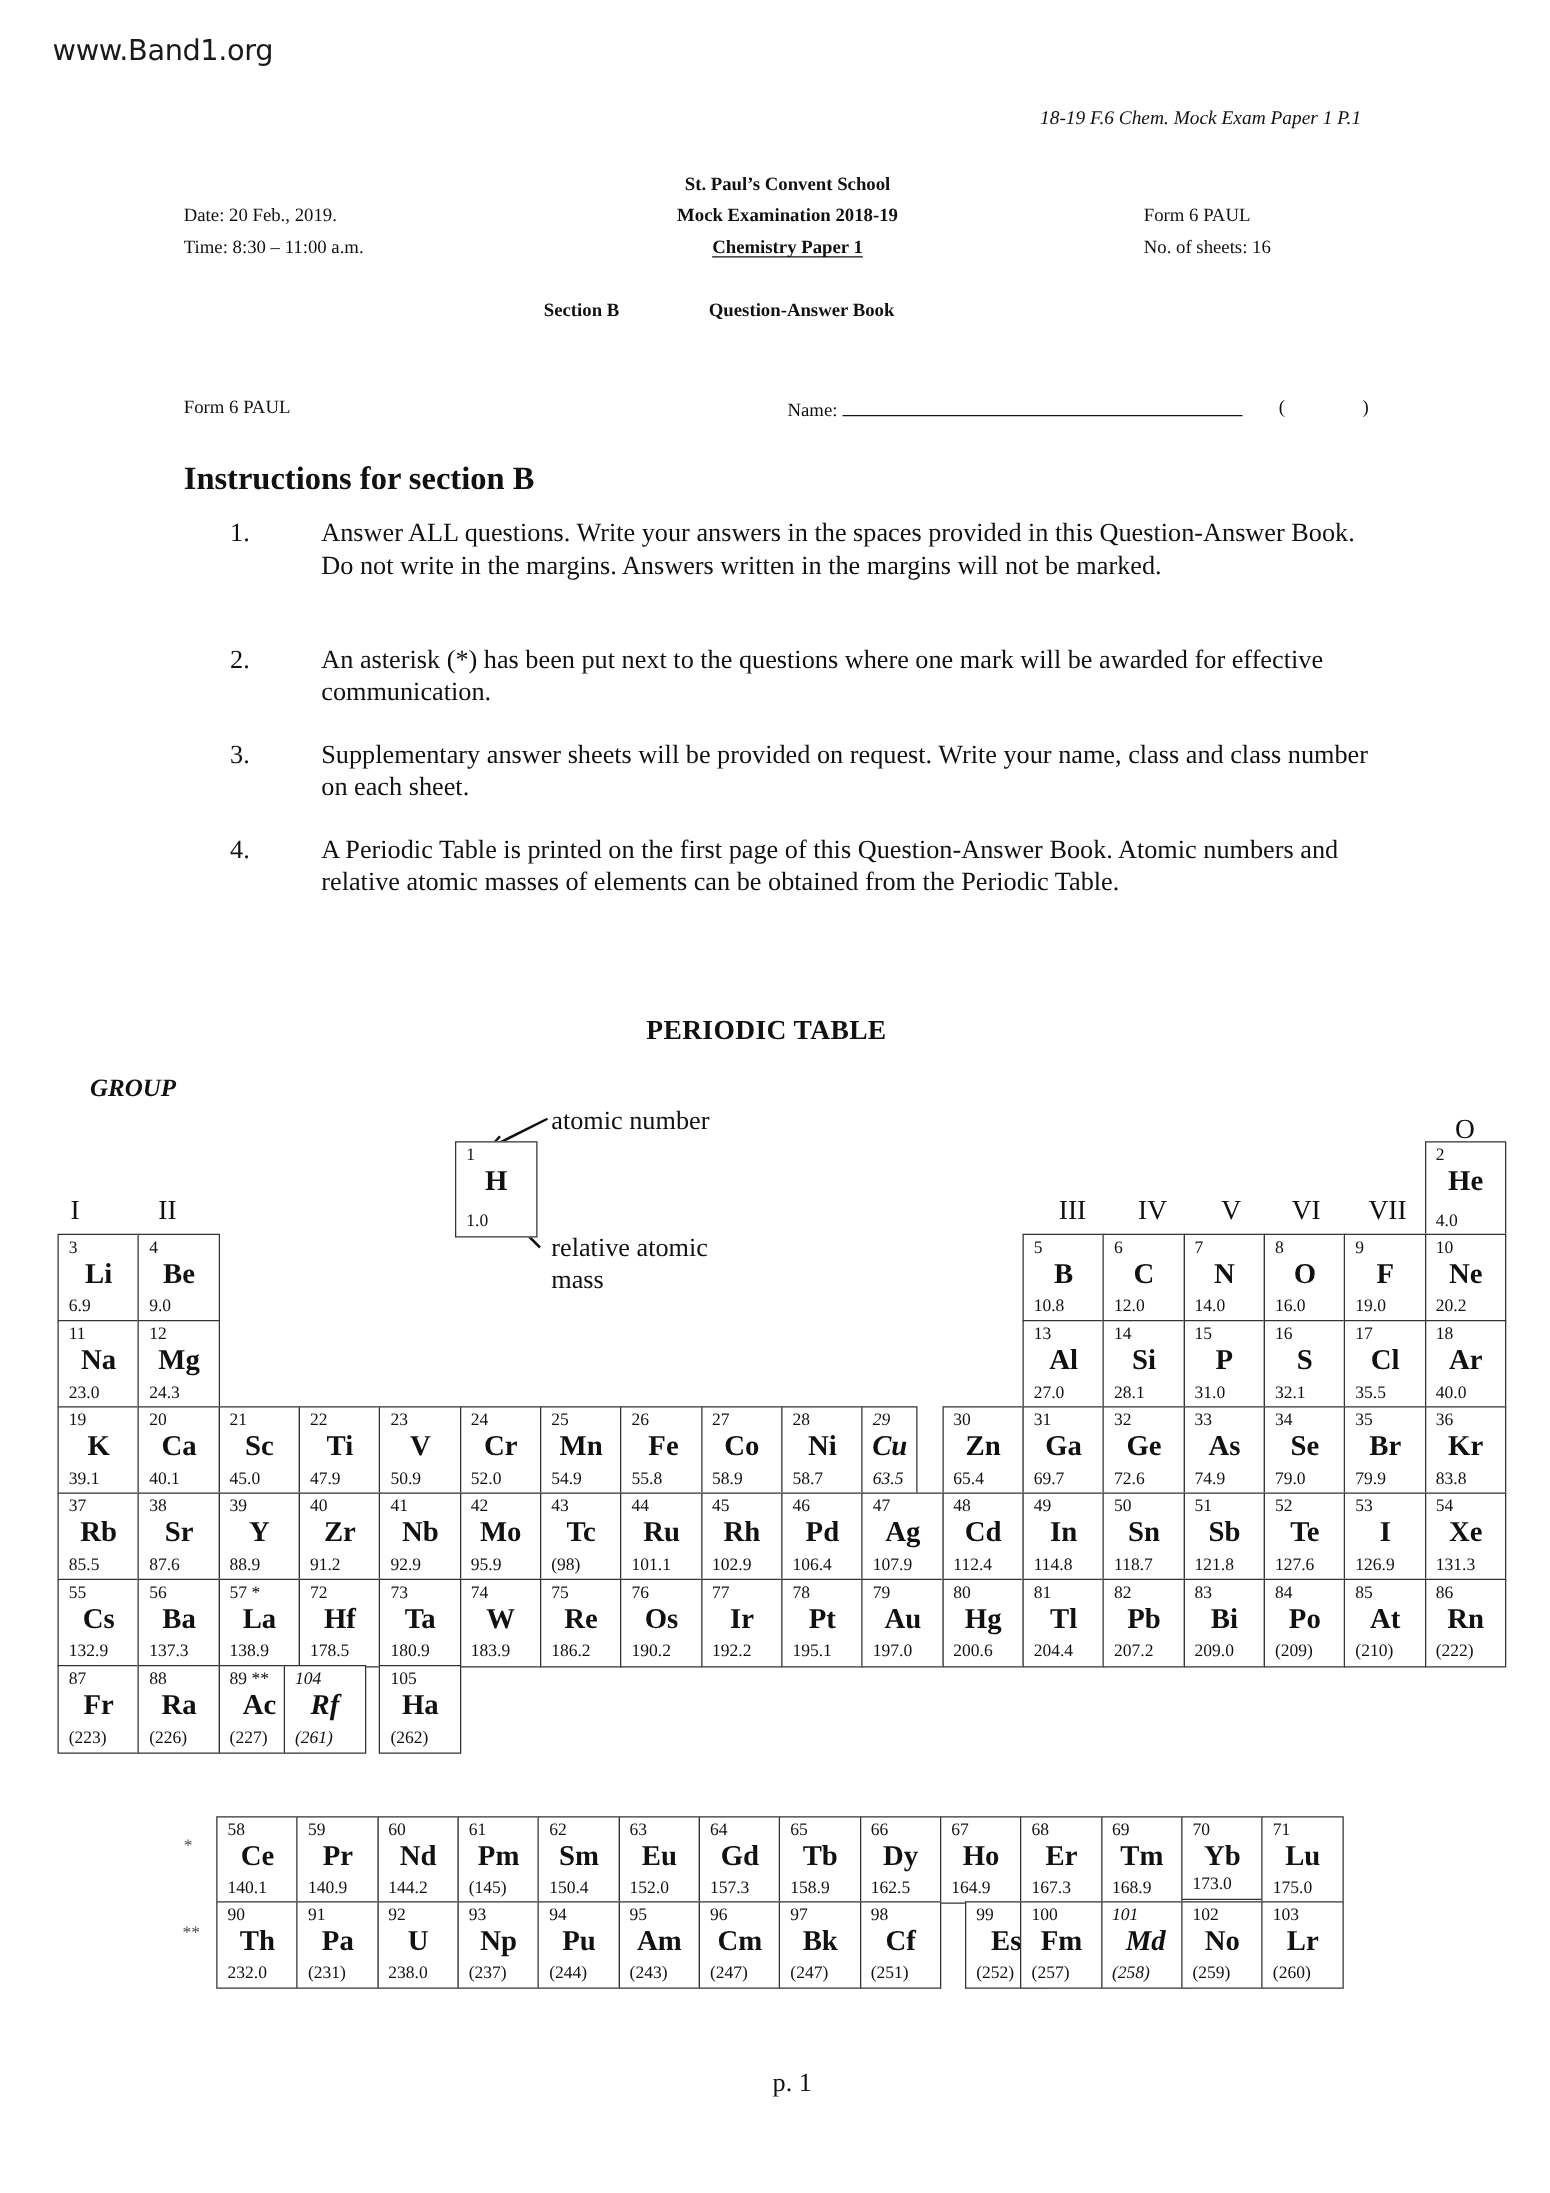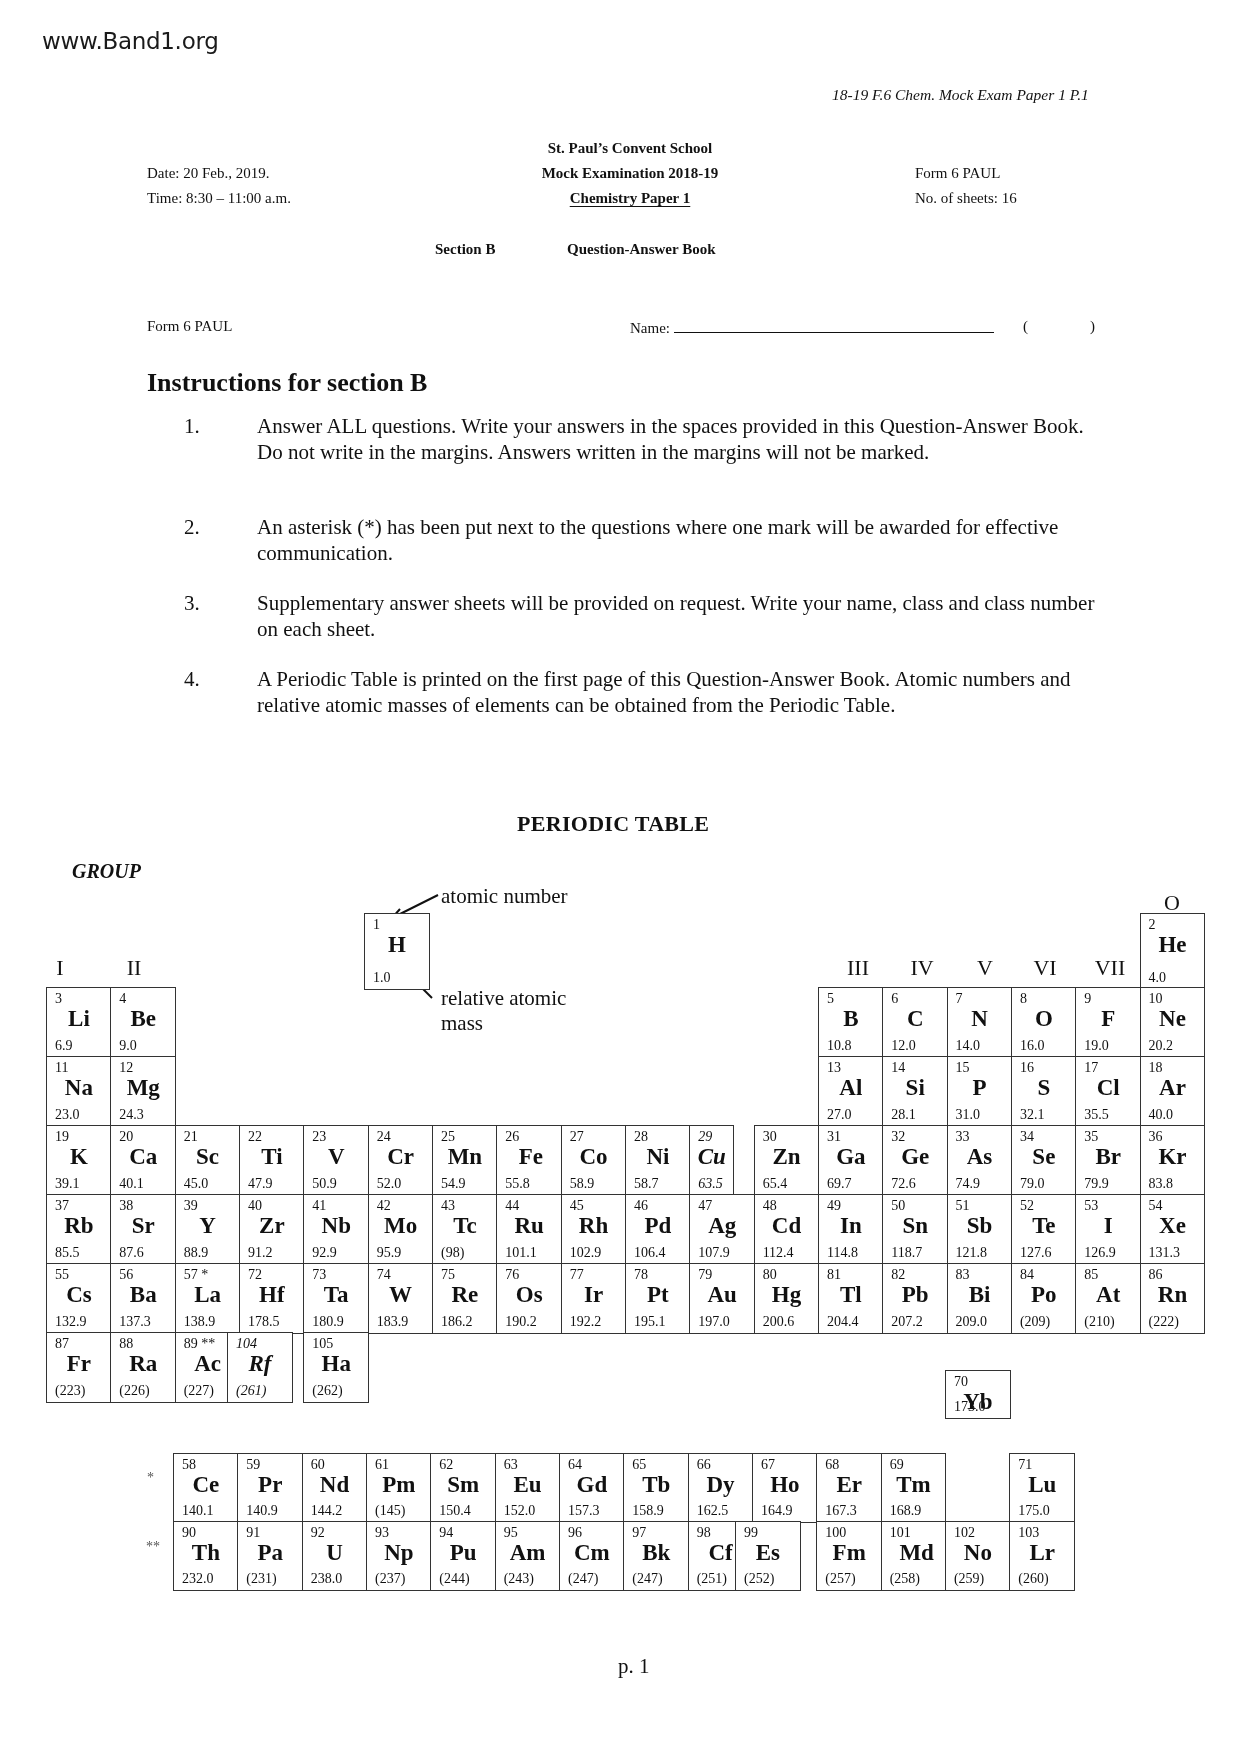--- a/index.html
+++ b/index.html
@@ -549,21 +549,21 @@
     <div class="cell" style="left: 816.3px; top: 1453px; width: 65.83px; height: 69.5px;">
       <span class="z">68</span>
       <span class="s">Er</span>
       <span class="m">167.3</span>
     </div>
     <div class="cell" style="left: 880.63px; top: 1453px; width: 65.83px; height: 69.5px;">
       <span class="z">69</span>
       <span class="s">Tm</span>
       <span class="m">168.9</span>
     </div>
-    <div class="cell" style="left: 944.96px; top: 1370px; width: 65.83px; height: 49px; text-decoration: underline;">
+    <div class="cell" style="left: 944.96px; top: 1453px; width: 65.83px; height: 67px; text-decoration: underline;">
       <span class="z">70</span>
       <span class="s">Yb</span>
       <span class="m">173.0</span>
     </div>
     <div class="cell" style="left: 1009.29px; top: 1453px; width: 65.83px; height: 69.5px;">
       <span class="z">71</span>
       <span class="s">Lu</span>
       <span class="m">175.0</span>
     </div>
     <div class="cell" style="left: 173px; top: 1521px; width: 65.83px; height: 69.5px;">
@@ -604,31 +604,31 @@
     <div class="cell" style="left: 623.31px; top: 1521px; width: 65.83px; height: 69.5px;">
       <span class="z">97</span>
       <span class="s">Bk</span>
       <span class="m">(247)</span>
     </div>
     <div class="cell" style="left: 687.64px; top: 1521px; width: 65.83px; height: 69.5px;">
       <span class="z">98</span>
       <span class="s">Cf</span>
       <span class="m">(251)</span>
     </div>
-    <div class="cell" style="left: 735px; top: 1521px; width: 65.83px; height: 69.5px;">
+    <div class="cell" style="left: 772px; top: 1521px; width: 65.83px; height: 69.5px;">
       <span class="z">99</span>
       <span class="s">Es</span>
       <span class="m">(252)</span>
     </div>
     <div class="cell" style="left: 816.3px; top: 1521px; width: 65.83px; height: 69.5px;">
       <span class="z">100</span>
       <span class="s">Fm</span>
       <span class="m">(257)</span>
     </div>
-    <div class="cell" style="left: 880.63px; top: 1521px; width: 72px; height: 69.5px;">
+    <div class="cell" style="left: 880.63px; top: 1521px; width: 72px; height: 69.5px; font-style: italic;">
       <span class="z">101</span>
       <span class="s">Md</span>
       <span class="m">(258)</span>
     </div>
     <div class="cell" style="left: 944.96px; top: 1521px; width: 65.83px; height: 69.5px;">
       <span class="z">102</span>
       <span class="s">No</span>
       <span class="m">(259)</span>
     </div>
     <div class="cell" style="left: 1009.29px; top: 1521px; width: 65.83px; height: 69.5px;">

